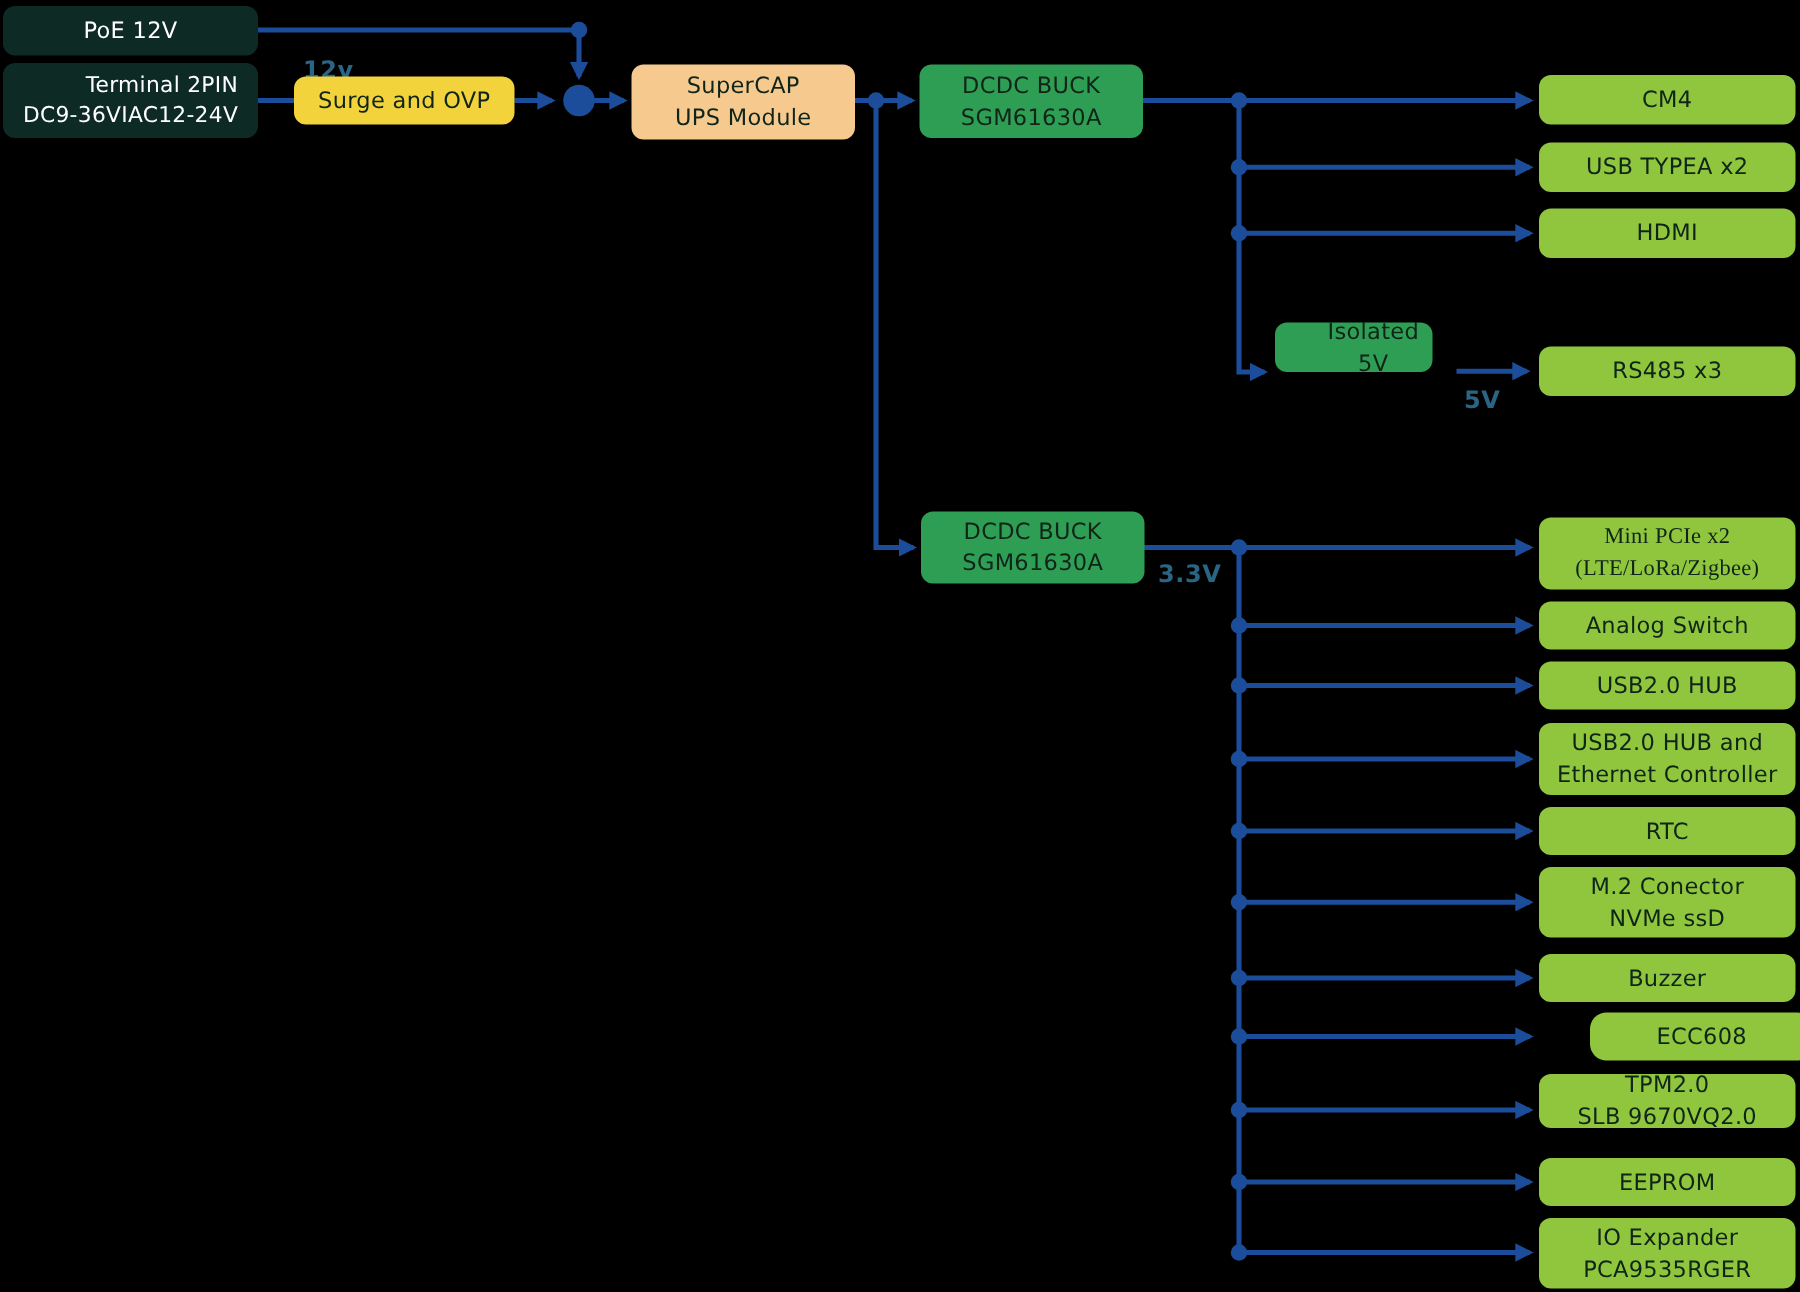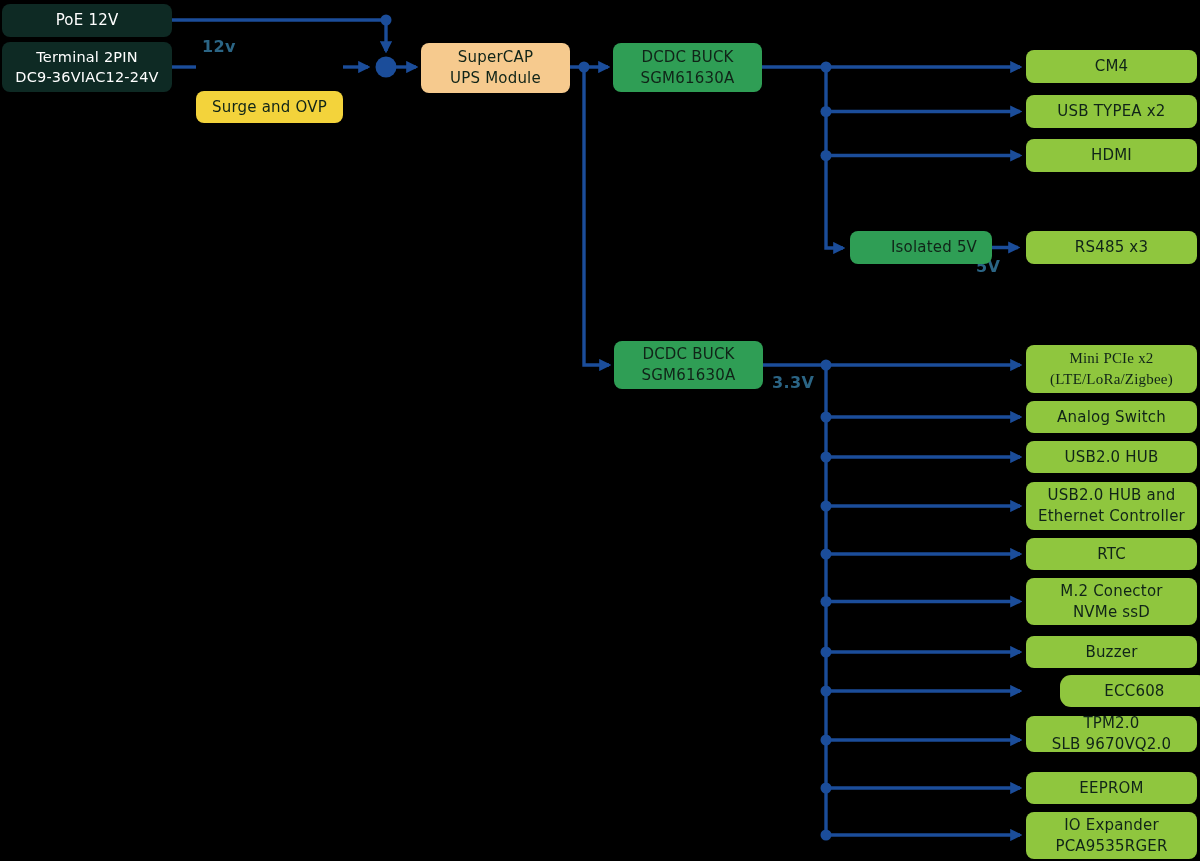--- a/index.html
+++ b/index.html
@@ -29,22 +29,22 @@
     align-items: center;
     justify-content: center;
     text-align: center;
     border-radius: 8px;
     font-size: 15px;
     line-height: 1.4;
     letter-spacing: 0.2px;
     white-space: pre-line;
     padding: 2px 4px;
   }
-  .box.dark       { background: var(--c-dark-box-bg, #0e2a24);      color: var(--c-dark-box-text, #ffffff); }
-  .box.yellow     { background: var(--c-yellow-box-bg, #f3d33b);    color: var(--c-colored-box-text, #102418); margin-top: 40px; }
+  .box.dark       { background: var(--c-dark-box-bg, #0e2a24);      color: var(--c-dark-box-text, #ffffff); text-align: right; }
+  .box.yellow     { background: var(--c-yellow-box-bg, #f3d33b);    color: var(--c-colored-box-text, #102418); }
   .box.peach      { background: var(--c-peach-box-bg, #f6ca8e);     color: var(--c-colored-box-text, #102418); }
   .box.green      { background: var(--c-green-box-bg, #2f9e55);     color: var(--c-colored-box-text, #102418); }
   .box.lightgreen { background: var(--c-lightgreen-box-bg, #8fc63e);color: var(--c-colored-box-text, #102418); }
   .vlabel {
     position: absolute;
     font-size: 16px;
     font-weight: bold;
     letter-spacing: 0.4px;
     color: var(--c-voltage-label, #2b6585);
     margin-top: 35px;
@@ -123,21 +123,21 @@
   <div class="box dark" style="left:2px;   top:4px;   width:170px; height:33px;">PoE 12V</div>
   <div class="box dark" style="left:2px;   top:42px;  width:170px; height:50px; font-size:14.5px;">Terminal 2PIN
 DC9-36VIAC12-24V</div>
   <div class="box yellow" style="left:196px; top:51px;  width:147px; height:32px;">Surge and OVP</div>
   <div class="box peach" style="left:421px; top:43px;  width:149px; height:50px;">SuperCAP
 UPS Module</div>
   <div class="box green" style="left:613px; top:43px;  width:149px; height:49px;">DCDC BUCK
 SGM61630A</div>
   <div class="box green" style="left:614px; top:341px; width:149px; height:48px;">DCDC BUCK
 SGM61630A</div>
-  <div class="box green" style="left:850px; top:231px; width:142px; height:33px;padding-left:30px;">Isolated 5V</div>
+  <div class="box green" style="left:850px; top:215px; width:105px; height:33px;padding-left:30px;">Isolated 5V</div>
 
   <div class="box lightgreen" style="left:1026px; top:50px;  width:171px; height:33px;">CM4</div>
   <div class="box lightgreen" style="left:1026px; top:95px;  width:171px; height:33px;">USB TYPEA x2</div>
   <div class="box lightgreen" style="left:1026px; top:139px; width:171px; height:33px;">HDMI</div>
   <div class="box lightgreen" style="left:1026px; top:231px; width:171px; height:33px;">RS485 x3</div>
 
   <div class="box lightgreen" style="left:1026px; top:345px; width:171px; height:48px;font-family:Liberation Serif, serif;">Mini PCIe x2
 (LTE/LoRa/Zigbee)</div>
   <div class="box lightgreen" style="left:1026px; top:401px; width:171px; height:32px;">Analog Switch</div>
   <div class="box lightgreen" style="left:1026px; top:441px; width:171px; height:32px;">USB2.0 HUB</div>

